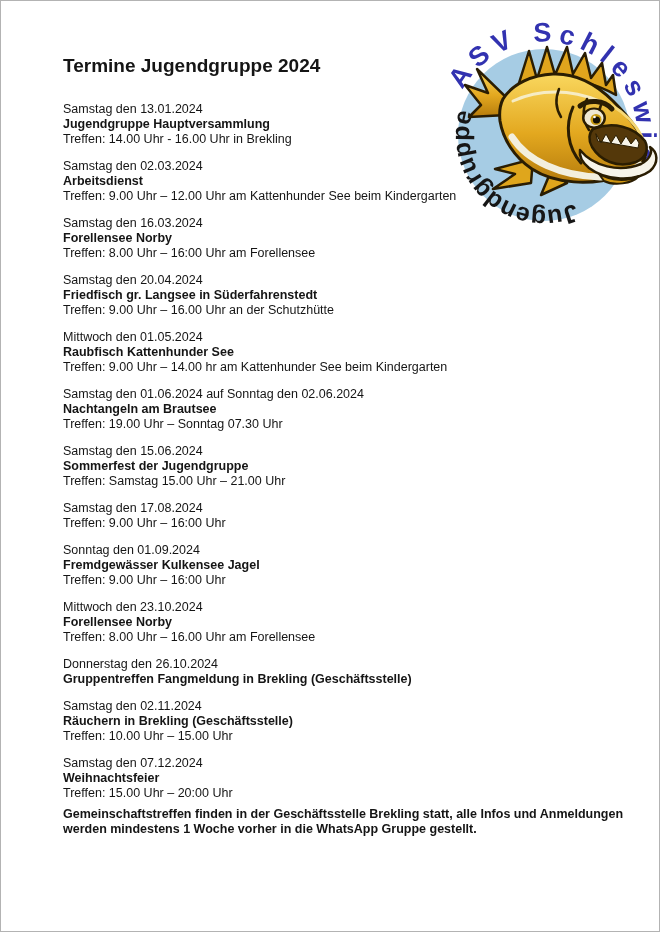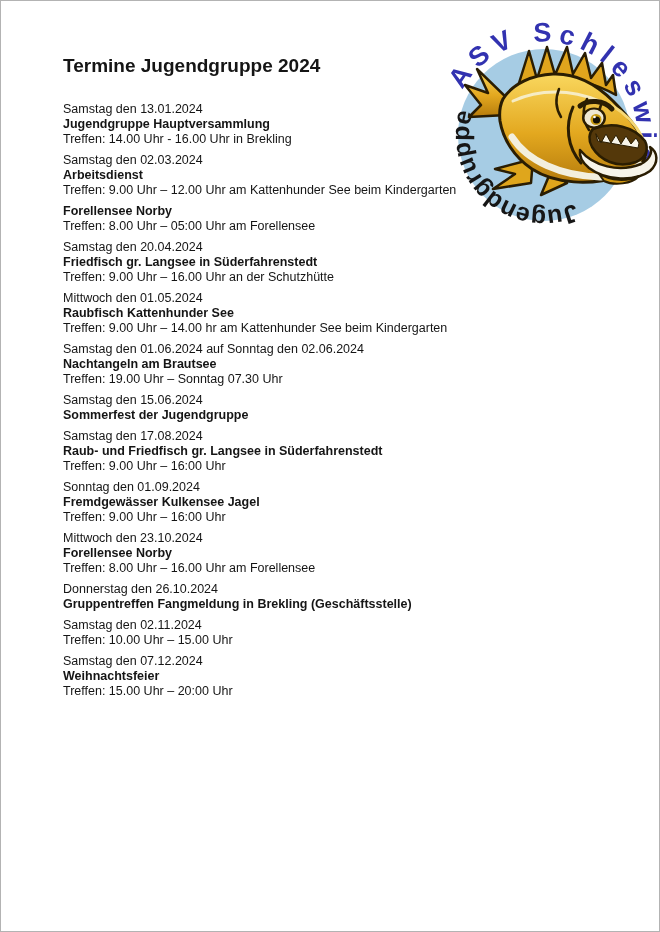--- a/index.html
+++ b/index.html
@@ -20,21 +20,21 @@
     width:545px;
     font-size:12.5px;
     line-height:15px;
   }
   .doc-title{
     font-weight:bold;
     font-size:19px;
     margin:0 0 29px 0;
     white-space:nowrap;
   }
-  .event{margin:0 0 6px 0;}
+  .event{margin:12px 0 6px 0;}
   .ev-date{white-space:nowrap;}
   .ev-title{font-weight:bold;white-space:nowrap;}
   .ev-details div{white-space:nowrap;}
   .footer{font-weight:bold;margin-top:0;}
   .footer div{white-space:nowrap;}
   .logo{
     position:absolute;
     left:414px;top:0;
     width:246px;height:245px;
   }
@@ -120,23 +120,24 @@
           </div>
   </div>
         <div class="event">
     <div class="ev-date">Samstag den 02.03.2024</div>
     <div class="ev-title">Arbeitsdienst</div>
     <div class="ev-details">
             <div>Treffen: 9.00 Uhr – 12.00 Uhr am Kattenhunder See beim Kindergarten</div>
           </div>
   </div>
         <div class="event">
+    <div class="ev-date">Samstag den 16.03.2024</div>
     <div class="ev-title">Forellensee Norby</div>
     <div class="ev-details">
-            <div>Treffen: 8.00 Uhr – 05:00 Uhr am Forellensee</div>
+            <div>Treffen: 8.00 Uhr – 16:00 Uhr am Forellensee</div>
           </div>
   </div>
         <div class="event">
     <div class="ev-date">Samstag den 20.04.2024</div>
     <div class="ev-title">Friedfisch gr. Langsee in Süderfahrenstedt</div>
     <div class="ev-details">
             <div>Treffen: 9.00 Uhr – 16.00 Uhr an der Schutzhütte</div>
           </div>
   </div>
         <div class="event">
@@ -149,24 +150,26 @@
         <div class="event">
     <div class="ev-date">Samstag den 01.06.2024 auf Sonntag den 02.06.2024</div>
     <div class="ev-title">Nachtangeln am Brautsee</div>
     <div class="ev-details">
             <div>Treffen: 19.00 Uhr – Sonntag 07.30 Uhr</div>
           </div>
   </div>
         <div class="event">
     <div class="ev-date">Samstag den 15.06.2024</div>
     <div class="ev-title">Sommerfest der Jugendgruppe</div>
+    <div class="ev-details">
+            <div>Treffen: Samstag 15.00 Uhr – 21.00 Uhr</div>
+          </div>
   </div>
         <div class="event">
     <div class="ev-date">Samstag den 17.08.2024</div>
-    <div class="ev-title">Raub- und Friedfisch gr. Langsee in Süderfahrenstedt</div>
     <div class="ev-details">
             <div>Treffen: 9.00 Uhr – 16:00 Uhr</div>
           </div>
   </div>
         <div class="event">
     <div class="ev-date">Sonntag den 01.09.2024</div>
     <div class="ev-title">Fremdgewässer Kulkensee Jagel</div>
     <div class="ev-details">
             <div>Treffen: 9.00 Uhr – 16:00 Uhr</div>
           </div>
@@ -177,27 +180,32 @@
     <div class="ev-details">
             <div>Treffen: 8.00 Uhr – 16.00 Uhr am Forellensee</div>
           </div>
   </div>
         <div class="event">
     <div class="ev-date">Donnerstag den 26.10.2024</div>
     <div class="ev-title">Gruppentreffen Fangmeldung in Brekling (Geschäftsstelle)</div>
   </div>
         <div class="event">
     <div class="ev-date">Samstag den 02.11.2024</div>
+    <div class="ev-title">Räuchern in Brekling (Geschäftsstelle)</div>
     <div class="ev-details">
             <div>Treffen: 10.00 Uhr – 15.00 Uhr</div>
           </div>
   </div>
         <div class="event">
     <div class="ev-date">Samstag den 07.12.2024</div>
     <div class="ev-title">Weihnachtsfeier</div>
     <div class="ev-details">
             <div>Treffen: 15.00 Uhr – 20:00 Uhr</div>
           </div>
   </div>
       </div>
+    <div class="footer">
+      <div>Gemeinschaftstreffen finden in der Geschäftsstelle Brekling statt, alle Infos und Anmeldungen</div>
+      <div>werden mindestens 1 Woche vorher in die WhatsApp Gruppe gestellt.</div>
+    </div>
   </div>
 
 </div>
 
 </body></html>

